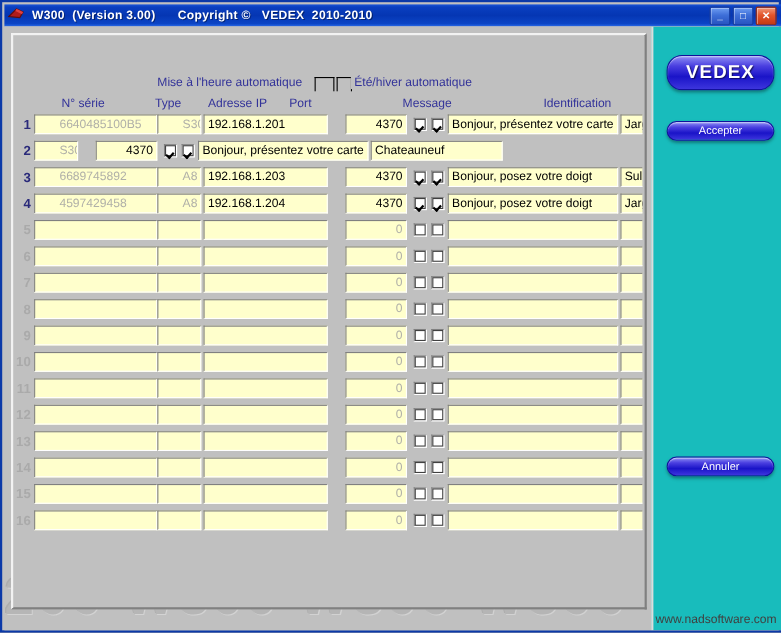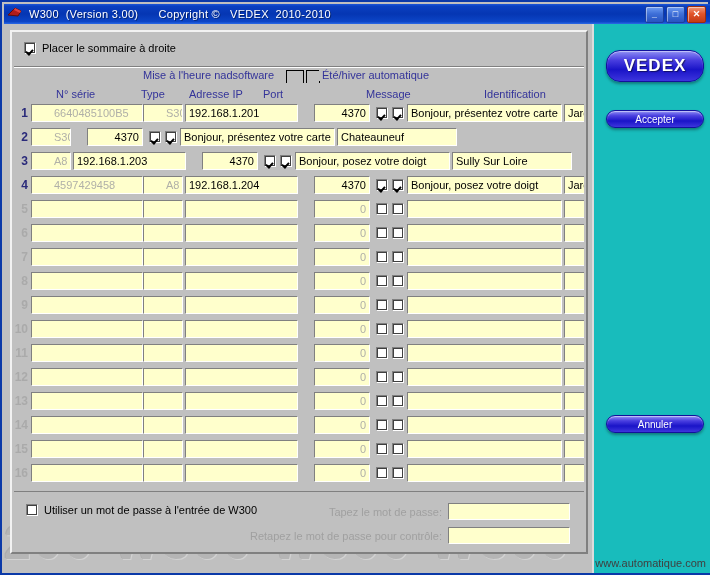--- a/index.html
+++ b/index.html
@@ -15,21 +15,21 @@
     background:#c0c0c0;
   }
   
   .titlebar{
     position:absolute;left:2px;top:2px;width:706px;height:20px;
     background:linear-gradient(180deg,#1b56d8 0%,#0a3fc0 12%,#0536b3 50%,#0c45c6 88%,#2a6ae8 100%);
     display:flex;align-items:center;
   }
   .tb-icon{width:20px;height:16px;margin-left:3px;position:relative;}
   .tb-title{
-    color:#ffffff;font-size:11px;font-weight:normal;letter-spacing:0.3px;
+    color:#ffffff;font-size:11px;font-weight:bold;letter-spacing:0.3px;
     white-space:pre;margin-left:2px;
     text-shadow:1px 1px 0 rgba(0,0,0,.4);
   }
   .tb-buttons{margin-left:auto;display:flex;gap:2px;margin-right:4px;}
   .tb-btn{
     width:17px;height:15px;border:1px solid #1b3f9e;border-radius:2px;
     background:linear-gradient(180deg,#6f9ef3 0%,#3e6fd8 45%,#2854c0 100%);
     color:#fff;font-size:9px;font-weight:bold;
     display:flex;align-items:center;justify-content:center;
     box-shadow:inset 1px 1px 0 rgba(255,255,255,.45);
@@ -187,43 +187,37 @@
       <span class="tb-btn close">✕</span>
     </span>
   </div>
 
   <div class="client">
 
     <div class="watermark">200   W300   W300   W300</div>
 
     <div class="left-panel">
 
-      <div class="topbar">
-        <div class="chk-row">
-          <span class="chk on"></span>
-          <span class="chk-label">Placer le sommaire à droite</span>
-        </div>
-      </div>
 
       <div class="grid-wrap">
 
         <div class="hdr">
 
           <div class="grp" style="left:272px;top:3px;width:18px;"></div>
-          <div class="grp-lbl" style="left:126px;top:2px;">Mise à l'heure nadsoftware</div>
+          <div class="grp-lbl" style="left:126px;top:2px;">Mise à l'heure automatique</div>
 
           <div class="grp" style="left:292px;top:3px;width:14px;"></div>
           <div class="grp-lbl" style="left:305px;top:2px;">Été/hiver automatique</div>
 
           <div class="col-hdr" style="left:42px;">N° série</div>
           <div class="col-hdr" style="left:127px;">Type</div>
           <div class="col-hdr" style="left:175px;">Adresse IP</div>
           <div class="col-hdr" style="left:249px;">Port</div>
           <div class="col-hdr" style="left:352px;">Message</div>
-          <div class="col-hdr" style="left:470px;">Identification</div>
+          <div class="col-hdr" style="left:480px;">Identification</div>
         </div>
 
         <div class="rows" id="rows">
             <div class="row">
               <div class="rnum">1</div>
               <div class="cell c-serial dim">6640485100B5</div>
               <div class="cell c-type dim">S300</div>
               <div class="cell c-ip">192.168.1.201</div>
               <div class="cell c-port num">4370</div>
               <div class="c-chk">
@@ -243,20 +237,21 @@
                 <span class="chk on"></span>
               </div>
               <div class="c-chk c-chk2">
                 <span class="chk on"></span>
               </div>
               <div class="cell c-msg">Bonjour, présentez votre carte</div>
               <div class="cell c-id">Chateauneuf</div>
             </div>
             <div class="row">
               <div class="rnum">3</div>
+              <div class="cell c-serial dim">6689745892</div>
               <div class="cell c-type dim">A8</div>
               <div class="cell c-ip">192.168.1.203</div>
               <div class="cell c-port num">4370</div>
               <div class="c-chk">
                 <span class="chk on"></span>
               </div>
               <div class="c-chk c-chk2">
                 <span class="chk on"></span>
               </div>
               <div class="cell c-msg">Bonjour, posez votre doigt</div>
@@ -453,34 +448,24 @@
               </div>
               <div class="c-chk c-chk2">
                 <span class="chk"></span>
               </div>
               <div class="cell c-msg"></div>
               <div class="cell c-id"></div>
             </div>
           </div>
       </div>
 
-      <div class="pwd">
-        <div class="pwd-chk">
-          <span class="chk"></span>
-          <span class="chk-label">Utiliser un mot de passe à l'entrée de W300</span>
-        </div>
-        <div class="pwd-lbl" style="right:142px;top:14px;">Tapez le mot de passe:</div>
-        <div class="pwd-field" style="right:14px;top:11px;"></div>
-        <div class="pwd-lbl" style="right:142px;top:38px;">Retapez le mot de passe pour contrôle:</div>
-        <div class="pwd-field" style="right:14px;top:35px;"></div>
-      </div>
 
     </div>
 
     <div class="right-panel">
       <div class="rbtn logo">VEDEX</div>
       <div class="rbtn accept">Accepter</div>
       <div class="rbtn cancel">Annuler</div>
     </div>
 
-    <div class="site">www.automatique.com</div>
+    <div class="site">www.nadsoftware.com</div>
   </div>
 </div>
 
 </body></html>

